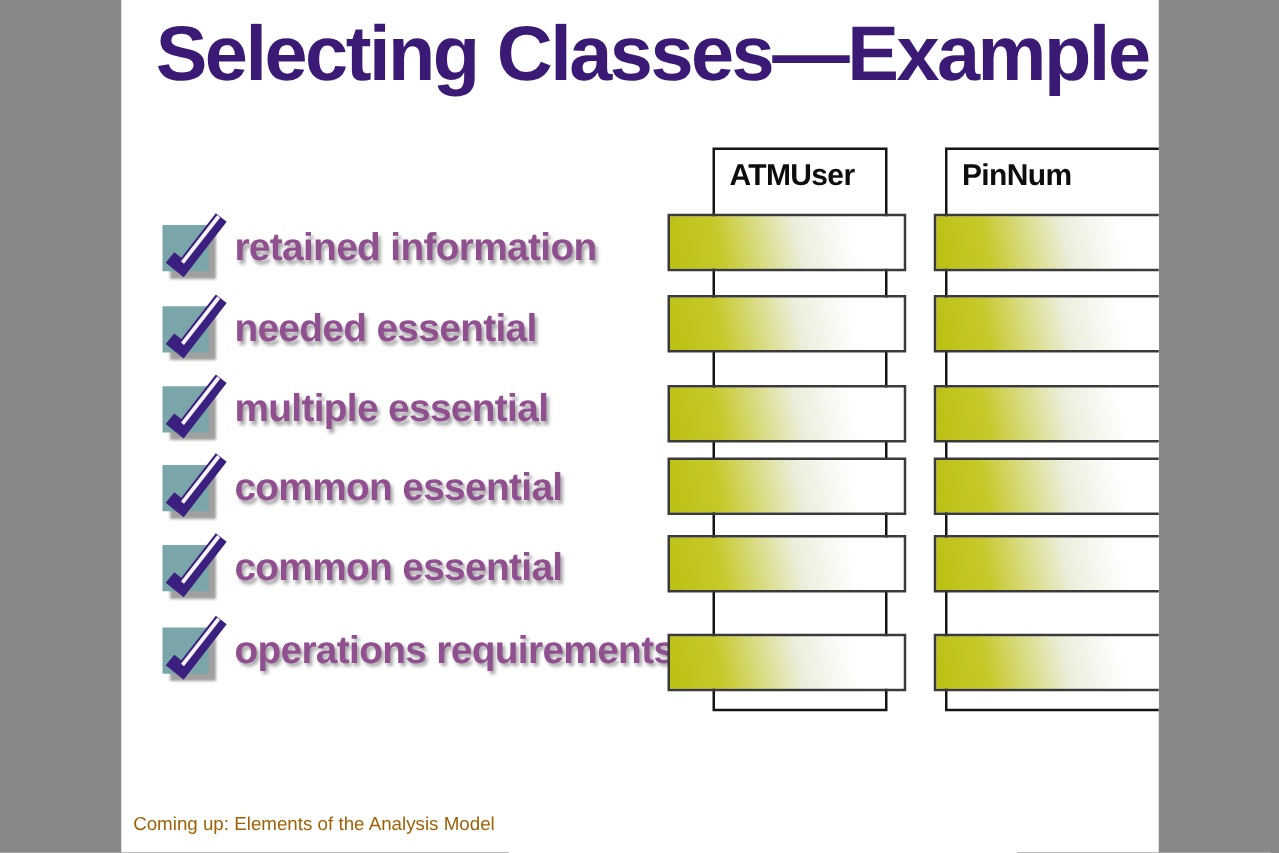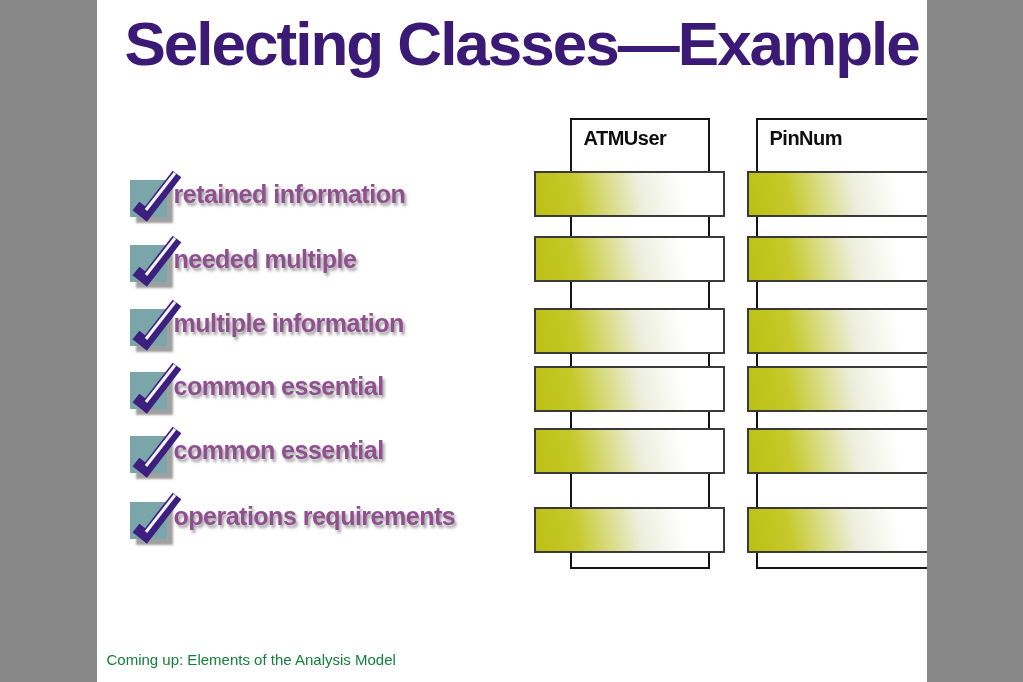--- a/index.html
+++ b/index.html
@@ -20,40 +20,40 @@
   .logo-dot{position:absolute;width:13px;height:13px;border-radius:50%;}
   
   .check-item{position:absolute;left:33px;height:40px;white-space:nowrap;}
   .checkbox{
     position:absolute;left:0;top:2px;width:37px;height:37px;
     background:var(--checkbox-fill,#7aa5a9);
     box-shadow:6px 6px 2px rgba(120,120,120,.7);
   }
   .checkbox svg{position:absolute;left:-2px;top:-14px;overflow:visible;}
   .check-label{
-    position:absolute;left:44px;top:2px;
-    font-size:25px;font-weight:bold;letter-spacing:-0.5px;
+    position:absolute;left:58px;top:2px;
+    font-size:31px;font-weight:bold;letter-spacing:-0.5px;
     color:var(--list-text,#90508f);
     text-shadow:2px 3px 3px rgba(110,110,110,.65);
   }
   
   .class-box{
     position:absolute;background:#fff;border:2px solid #141414;z-index:1;
   }
   .class-title{
     position:absolute;top:7px;left:12px;
-    font-size:20px;font-weight:bold;color:#0d0d0d;letter-spacing:-0.5px;
+    font-size:24px;font-weight:bold;color:#0d0d0d;letter-spacing:-0.5px;
   }
   .attr-bar{
     position:absolute;height:46px;z-index:2;
     border:2px solid #3a3a3a;
     background:linear-gradient(78deg,var(--bar-yellow,#bcc013) 0%,#c6c92a 22%,#eceedc 55%,#ffffff 78%);
   }
   
-  .footer{position:absolute;left:10px;top:651px;font-size:15px;color:#15803d;}
+  .footer{position:absolute;left:10px;top:651px;font-size:15px;color:#a16207;}
   .page-num{position:absolute;left:900px;top:624px;width:60px;text-align:right;font-size:15px;color:#222;}
 </style>
 </head>
 <body>
 
 <div class="slide">
   <h1 class="title">Selecting Classes—Example</h1>
 
   <div>
     <div class="logo-line"></div>
@@ -103,30 +103,30 @@
         </span>
         <span class="check-label">retained information</span>
       </div>
       <div class="check-item" style="top: 243px;">
         <span class="checkbox">
           <svg width="56" height="54" viewBox="0 0 56 54">
             <polyline points="8,40 18,48 49,8" fill="none" stroke="#3c2080" stroke-width="11"></polyline>
             <polyline points="18,44 47,7" fill="none" stroke="#ffffff" stroke-width="3" opacity="0.95"></polyline>
           </svg>
         </span>
-        <span class="check-label">needed multiple</span>
+        <span class="check-label">needed essential</span>
       </div>
       <div class="check-item" style="top: 307px;">
         <span class="checkbox">
           <svg width="56" height="54" viewBox="0 0 56 54">
             <polyline points="8,40 18,48 49,8" fill="none" stroke="#3c2080" stroke-width="11"></polyline>
             <polyline points="18,44 47,7" fill="none" stroke="#ffffff" stroke-width="3" opacity="0.95"></polyline>
           </svg>
         </span>
-        <span class="check-label">multiple information</span>
+        <span class="check-label">multiple essential</span>
       </div>
       <div class="check-item" style="top: 370px;">
         <span class="checkbox">
           <svg width="56" height="54" viewBox="0 0 56 54">
             <polyline points="8,40 18,48 49,8" fill="none" stroke="#3c2080" stroke-width="11"></polyline>
             <polyline points="18,44 47,7" fill="none" stroke="#ffffff" stroke-width="3" opacity="0.95"></polyline>
           </svg>
         </span>
         <span class="check-label">common essential</span>
       </div>

